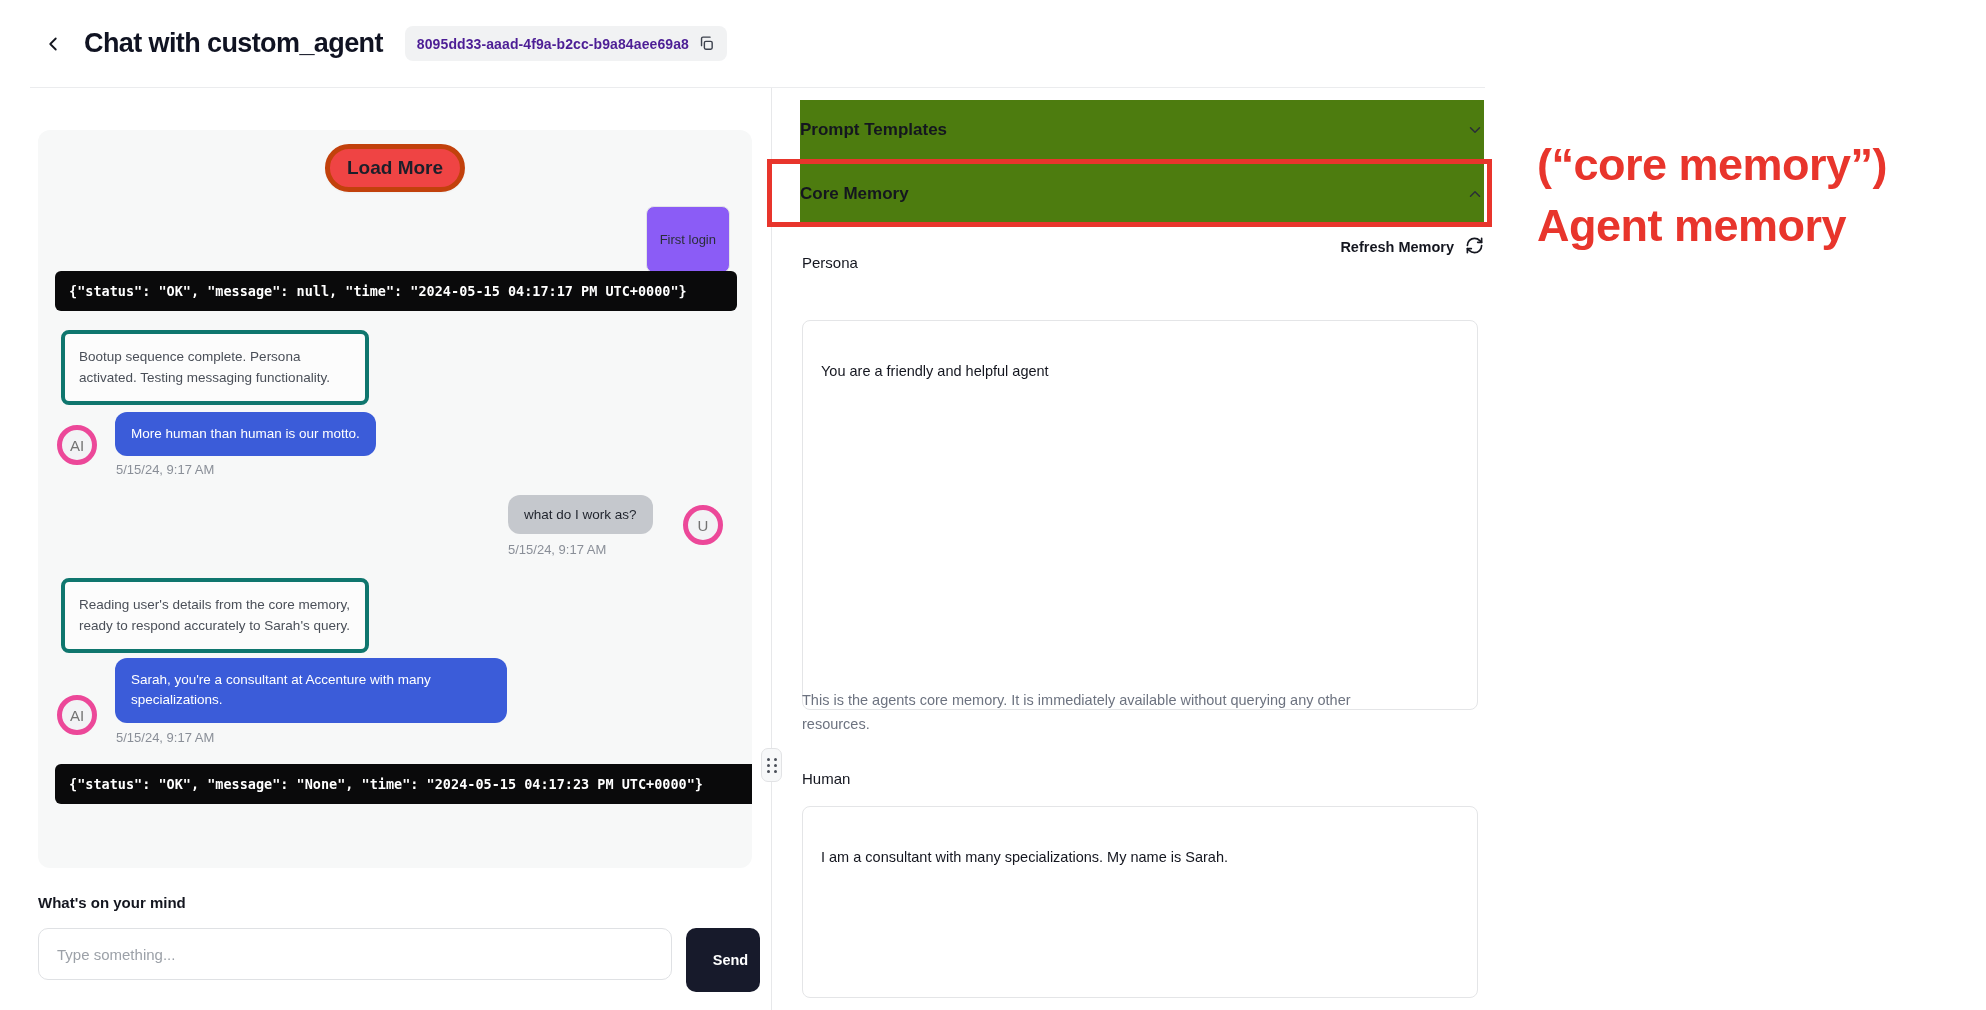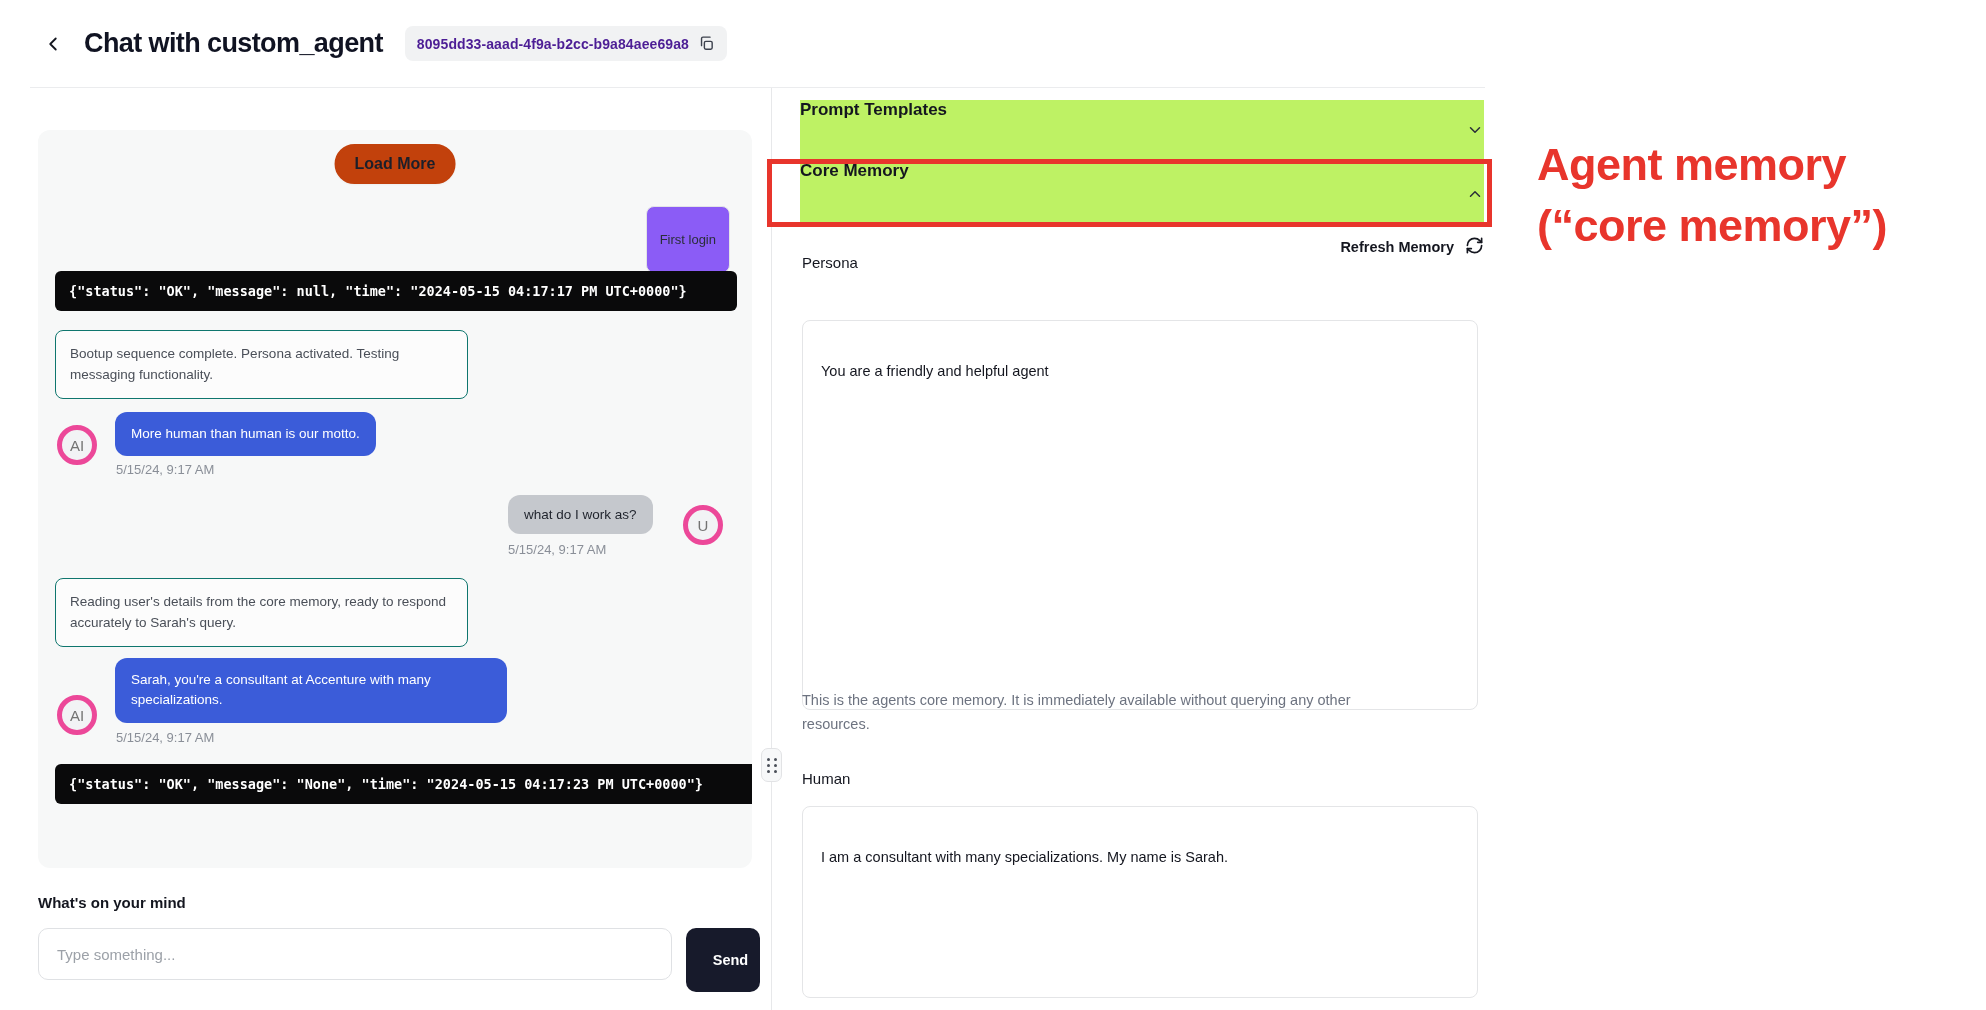--- a/index.html
+++ b/index.html
@@ -21,32 +21,32 @@
   .drag-handle { position:absolute; left:761px; top:748px; width:21px; height:34px;
     background:#f7f8f9; border:1px solid #e2e3e5; border-radius:7px;
     display:flex; align-items:center; justify-content:center; z-index:4; cursor:col-resize; }
   .dots { display:grid; grid-template-columns:repeat(2,3px); gap:3px 4px; }
   .dots i { width:3px; height:3px; border-radius:50%; background:#4a4f58; }
 
   
   .chat-card { position:absolute; left:38px; top:130px; width:714px; height:738px;
     background:#f7f8f8; border-radius:12px; overflow:hidden; }
   .load-more { position:absolute; top:14px; left:50%; transform:translateX(-50%);
-    background:#c2410c; border:3px solid #c2410c; border-radius:999px; padding:8px 17px;
-    font-size:16px; font-weight:700; color:#1c1f2a; box-shadow:0 1px 2px rgba(0,0,0,.04); cursor:pointer; }
+    background:#ef4444; border:5px solid #c2410c; border-radius:999px; padding:8px 17px;
+    font-size:19px; font-weight:700; color:#1c1f2a; box-shadow:0 1px 2px rgba(0,0,0,.04); cursor:pointer; }
   .first-login { position:absolute; top:76px; right:22px; background:#8b5cf6;
     border:1px solid #e3e4e6; border-radius:8px; padding:25px 13px; font-size:13px; color:#2a2e38; }
   .mono-bar { position:absolute; left:17px; height:40px; background:#0a0a0b; color:#fff;
     border-radius:6px; display:flex; align-items:center; padding:0 14px;
     font-family:"DejaVu Sans Mono","Liberation Mono",monospace; font-weight:700; font-size:13.5px;
     white-space:nowrap; overflow:hidden; }
   .bar-1 { top:141px; width:682px; }
   .bar-2 { top:634px; width:750px; }
-  .note-box { position:absolute; left:17px; width:413px; background:#fcfcfc;
-    border:1px solid #0f766e; border-radius:8px; padding:12px 14px;
+  .note-box { position:absolute; left:23px; width:308px; background:#fcfcfc;
+    border:4px solid #0f766e; border-radius:8px; padding:12px 14px;
     font-size:13.5px; line-height:1.58; color:#4a4f58; }
   .note-1 { top:200px; }
   .note-2 { top:448px; }
   .avatar { position:absolute; width:40px; height:40px; border-radius:50%;
     background:#f2f3f5; border:5px solid #ec4899; display:flex; align-items:center;
     justify-content:center; font-size:15px; font-weight:500; color:#737373; }
   .av-ai1 { left:19px; top:295px; }
   .av-ai2 { left:19px; top:565px; }
   .av-u   { left:645px; top:375px; }
   .bubble-ai { position:absolute; background:#3b5cd9; color:#fff; border-radius:12px;
@@ -65,21 +65,21 @@
   .composer-input { position:absolute; left:38px; top:928px; width:634px; height:52px;
     border:1px solid #dfe1e4; border-radius:10px; padding:0 18px; font-size:15px;
     font-family:"Liberation Sans","DejaVu Sans",sans-serif; color:#14161f; background:#fff; outline:none; }
   .composer-input::placeholder { color:#9ca1a8; }
   .send-btn { position:absolute; left:686px; top:928px; width:74px; height:64px;
     background:#171a2b; color:#fff; border:none; border-radius:10px;
     font-size:14.5px; font-weight:700; font-family:inherit; cursor:pointer;padding-left:15px; }
 
   
   .row-collapse { position:absolute; left:800px; width:684px; display:flex;
-    justify-content:space-between; cursor:pointer; background:#bef264; }
+    align-items:center; justify-content:space-between; cursor:pointer; background:#4d7c0f; }
   .row-prompt { top:100px; height:60px; border-bottom:1px solid #ebecee; }
   .row-core { top:161px; height:65px; }
   .row-collapse .sec-title { font-size:17px; font-weight:700; color:#14161f; }
   .redbox { position:absolute; left:767px; top:159px; width:725px; height:68px;
     border:5px solid #e8352c; z-index:5; pointer-events:none; }
   .refresh-row { position:absolute; left:800px; top:236px; width:684px; display:flex;
     justify-content:flex-end; align-items:flex-end; gap:11px; cursor:pointer; }
   .refresh-row span { font-size:14.5px; font-weight:700; color:#14161f; }
   .field-label { position:absolute; left:802px; font-size:15px; font-weight:500; color:#14161f; }
   .lbl-persona { top:254px; }
@@ -197,15 +197,15 @@
 
 <div class="field-label lbl-persona">Persona</div>
 <textarea class="memory-box box-persona" style="">You are a friendly and helpful agent</textarea>
 
 <div class="memory-desc">This is the agents core memory. It is immediately available without querying any other resources.</div>
 
 <div class="field-label lbl-human">Human</div>
 <textarea class="memory-box box-human" style="">I am a consultant with many specializations. My name is Sarah.</textarea>
 
 <div class="annotation">
+  <div>(“core memory”)</div>
   <div>Agent memory</div>
-  <div>(“core memory”)</div>
 </div>
 
 </body></html>

